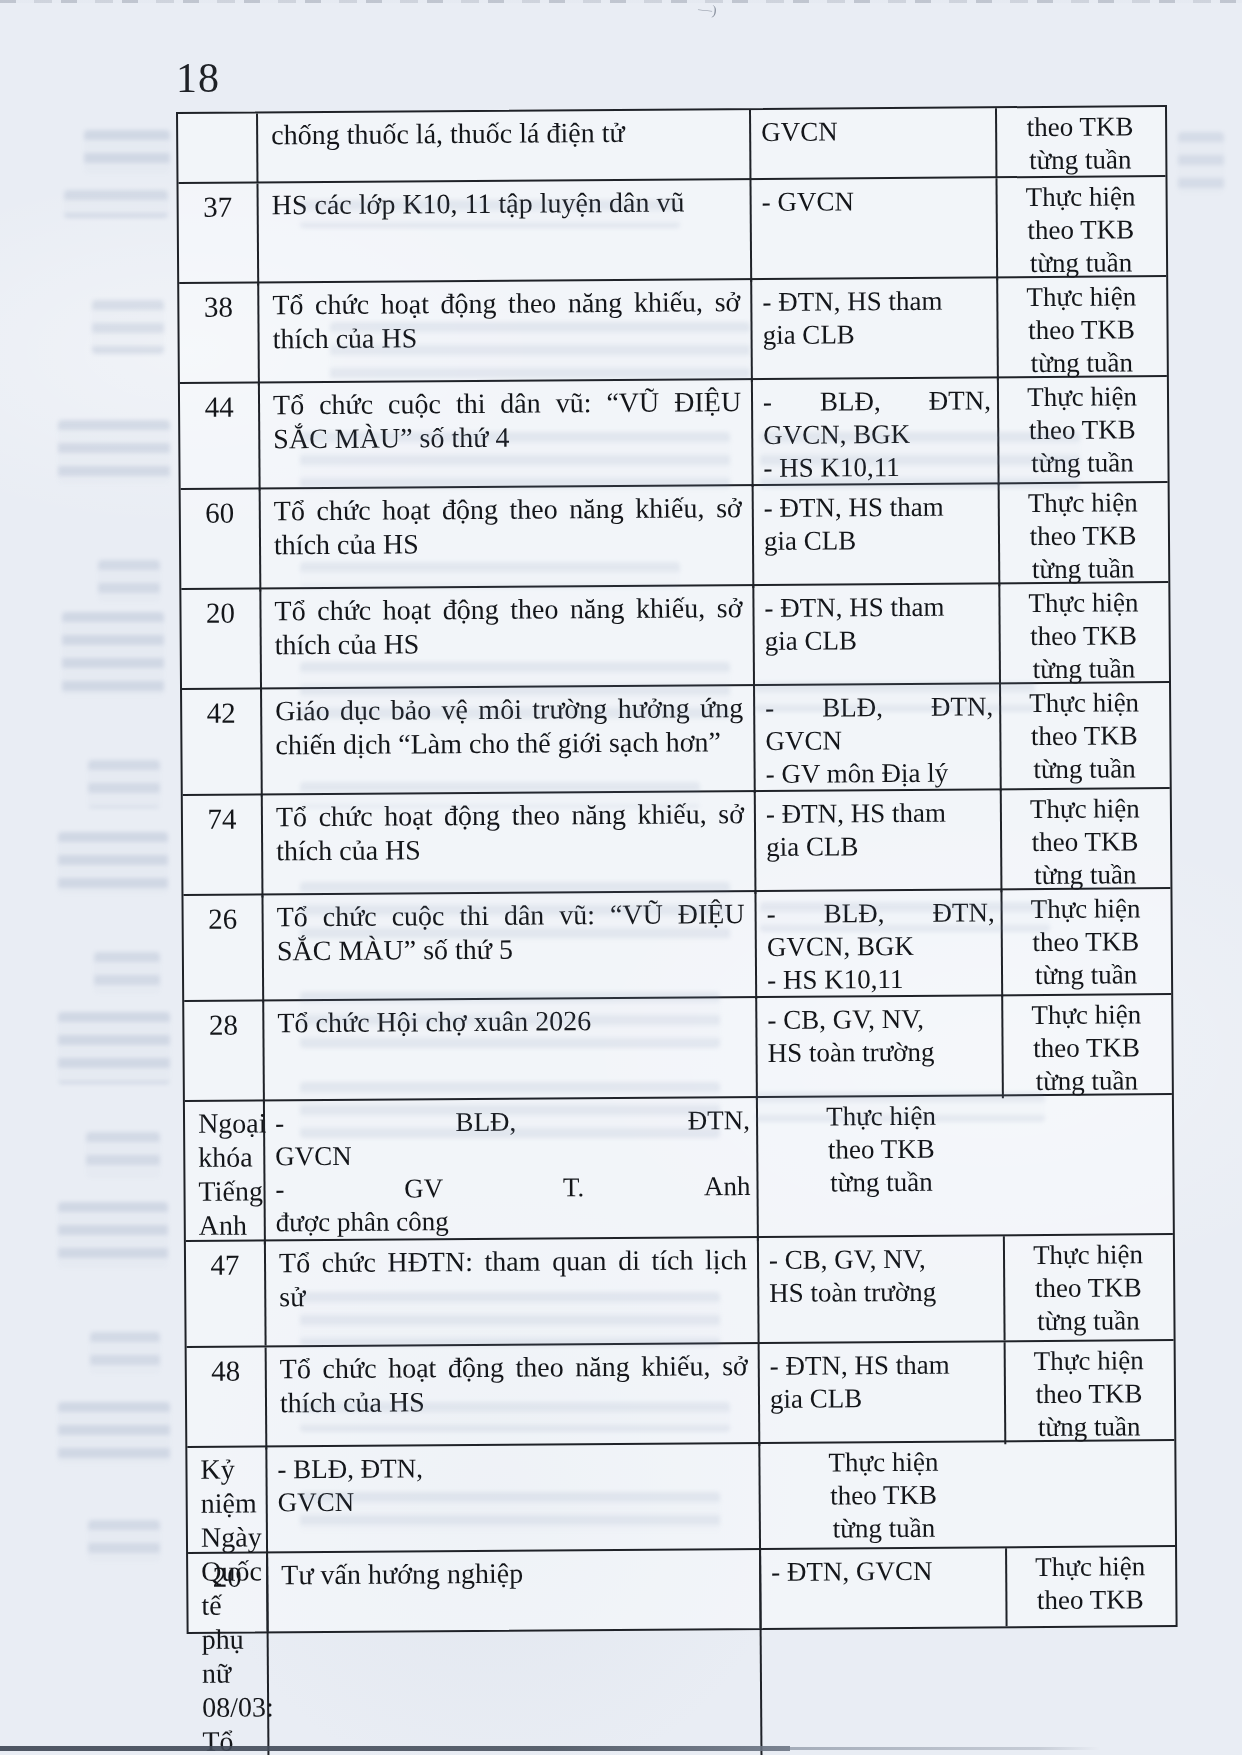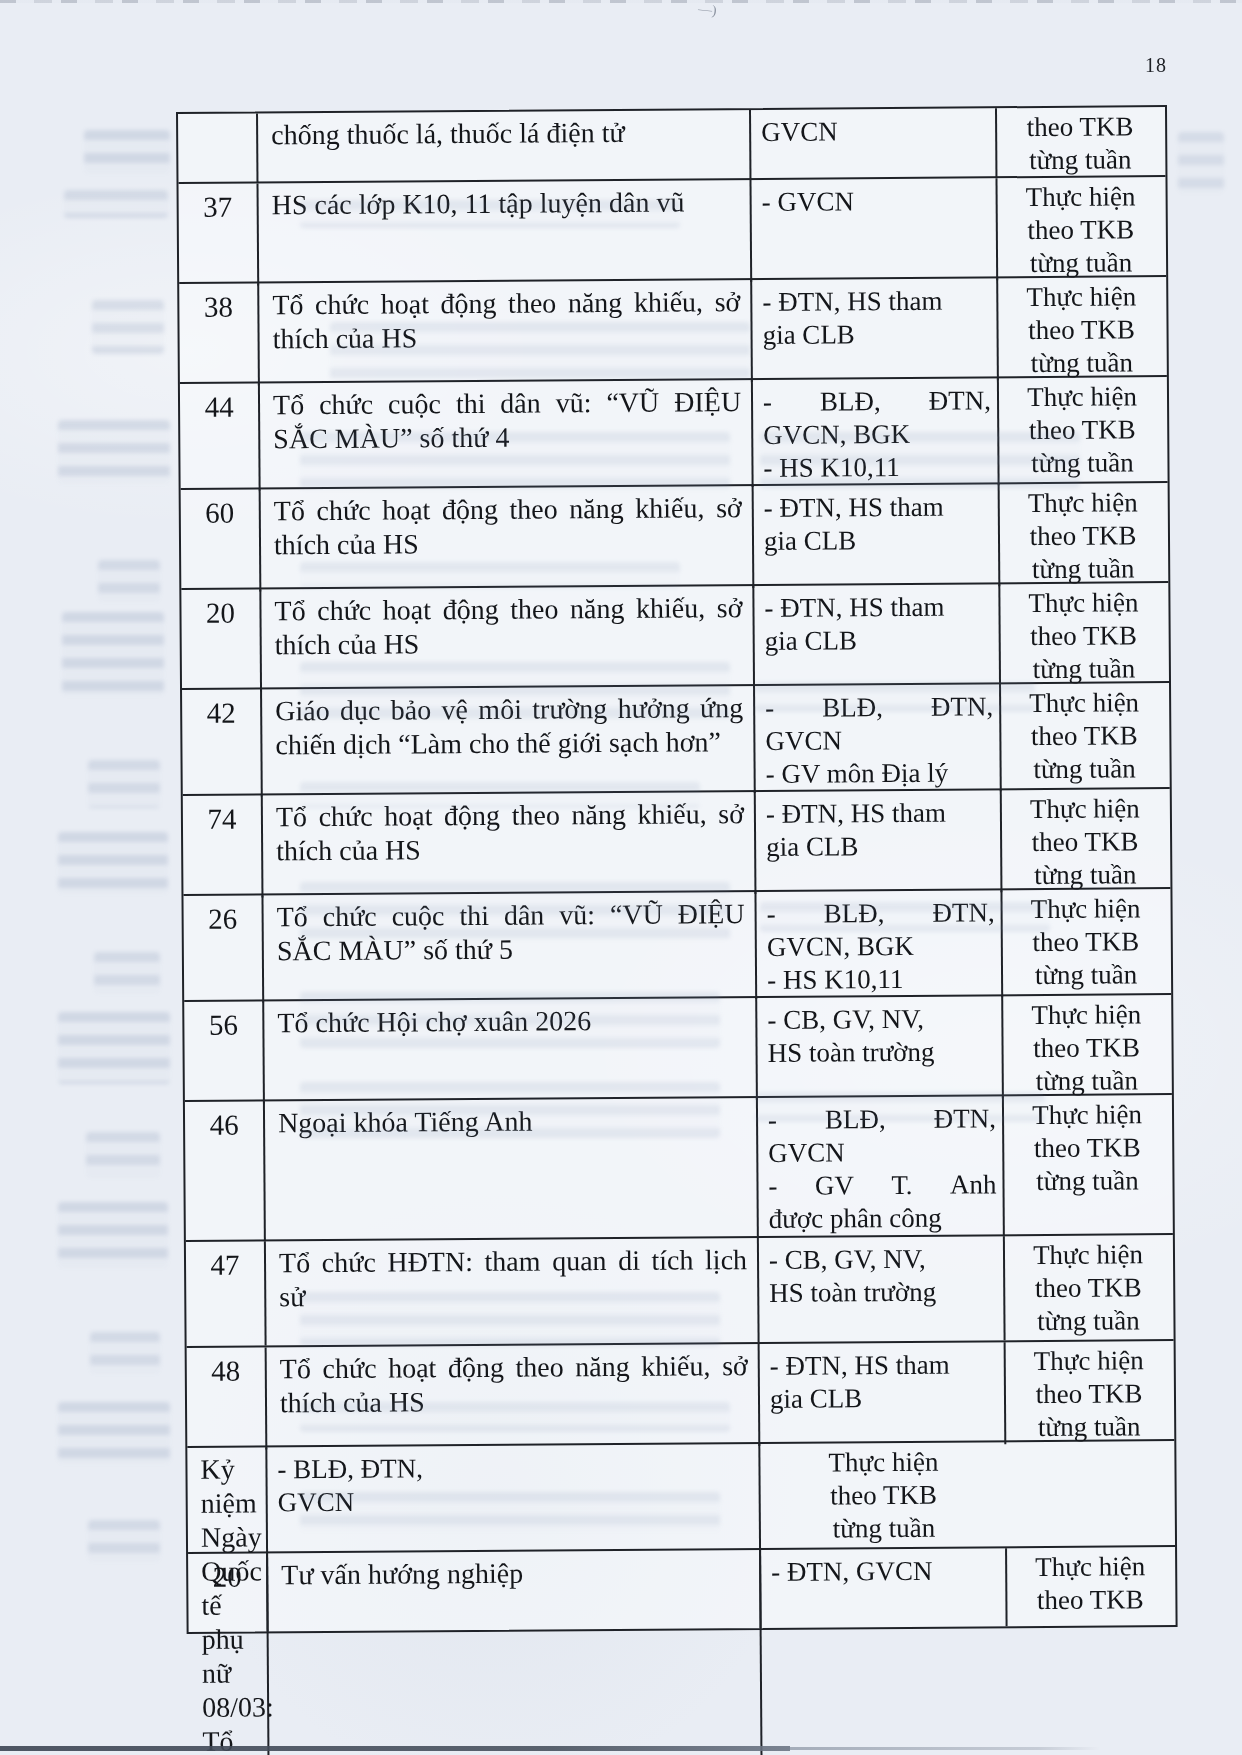--- a/index.html
+++ b/index.html
@@ -13,21 +13,21 @@
   .page{
     position:absolute;inset:0;
     background:
       radial-gradient(ellipse 600px 300px at 15% 20%, rgba(255,255,255,.35), rgba(255,255,255,0) 60%),
       radial-gradient(ellipse 700px 400px at 80% 60%, rgba(255,255,255,.3), rgba(255,255,255,0) 60%),
       radial-gradient(ellipse 500px 500px at 40% 85%, rgba(190,200,215,.18), rgba(255,255,255,0) 60%),
       #e9edf4;
   }
   .page-number{
     position:absolute;left:176px;top:54px;width:991px;
-    text-align:right;font-size:20px;color:#1e2126;letter-spacing:1px;
+    text-align:left;font-size:42px;color:#1e2126;letter-spacing:1px;
   }
   .sheet-table{
     position:absolute;left:176px;top:112px;width:991px;
     transform:rotate(-0.4deg);transform-origin:0 0;
     border:2px solid #1f2228;
     background:rgba(250,251,253,.55);
     box-sizing:border-box;
   }
   .t-row{
     display:grid;
@@ -228,34 +228,33 @@
           <div class="pl">GVCN, BGK</div>
           <div class="pl">- HS K10,11</div>
         </div>
         <div class="cell c-sched">
           <div>Thực hiện</div>
           <div>theo TKB</div>
           <div>từng tuần</div>
         </div>
       </div>
       <div class="t-row" style="height: 100px;">
-        <div class="cell c-no">56</div>
+        <div class="cell c-no">28</div>
         <div class="cell c-act">Tổ chức Hội chợ xuân 2026</div>
         <div class="cell c-part">
           <div class="pl">- CB, GV, NV,</div>
           <div class="pl">HS toàn trường</div>
         </div>
         <div class="cell c-sched">
           <div>Thực hiện</div>
           <div>theo TKB</div>
           <div>từng tuần</div>
         </div>
       </div>
       <div class="t-row" style="height: 140px;">
-        <div class="cell c-no">46</div>
         <div class="cell c-act">Ngoại khóa Tiếng Anh</div>
         <div class="cell c-part">
           <div class="pl stretch">
             <span>-</span>
             <span>BLĐ,</span>
             <span>ĐTN,</span>
           </div>
           <div class="pl">GVCN</div>
           <div class="pl stretch">
             <span>-</span>

